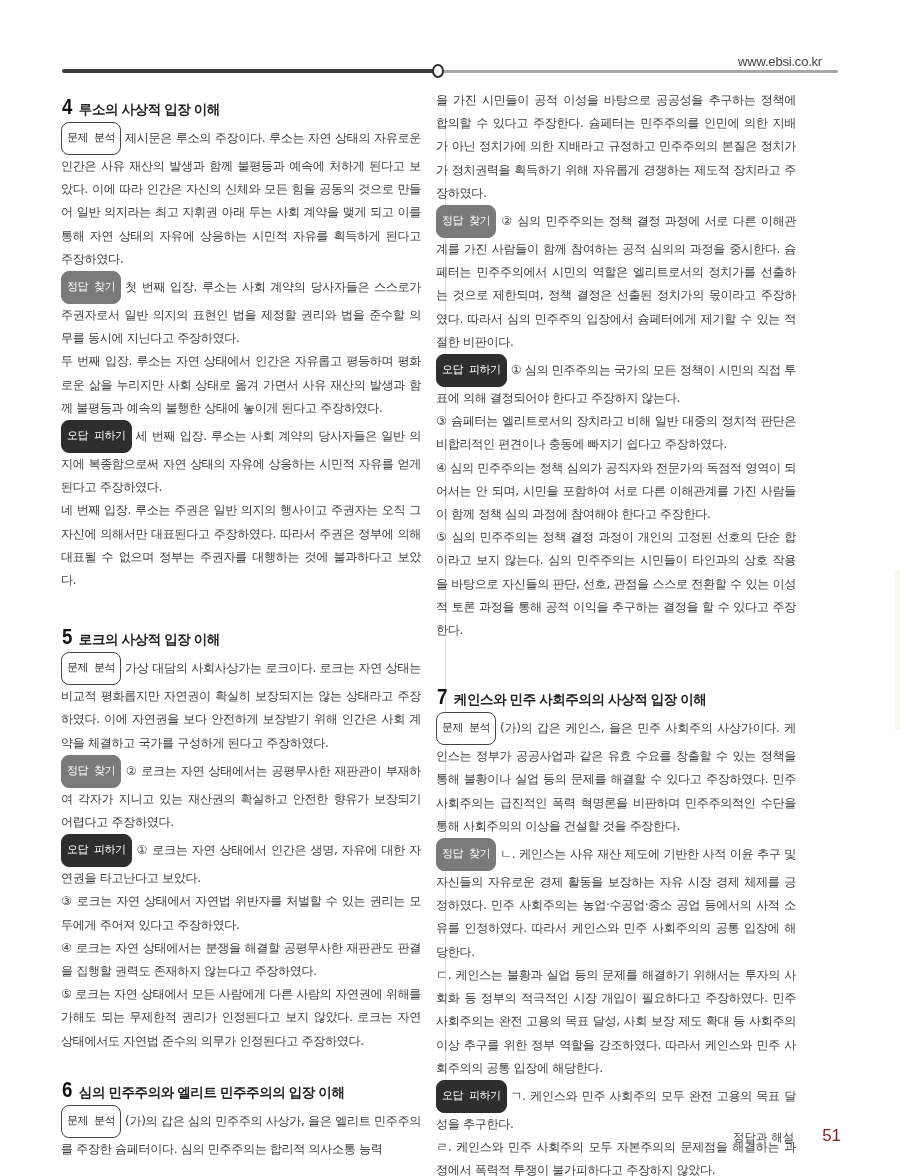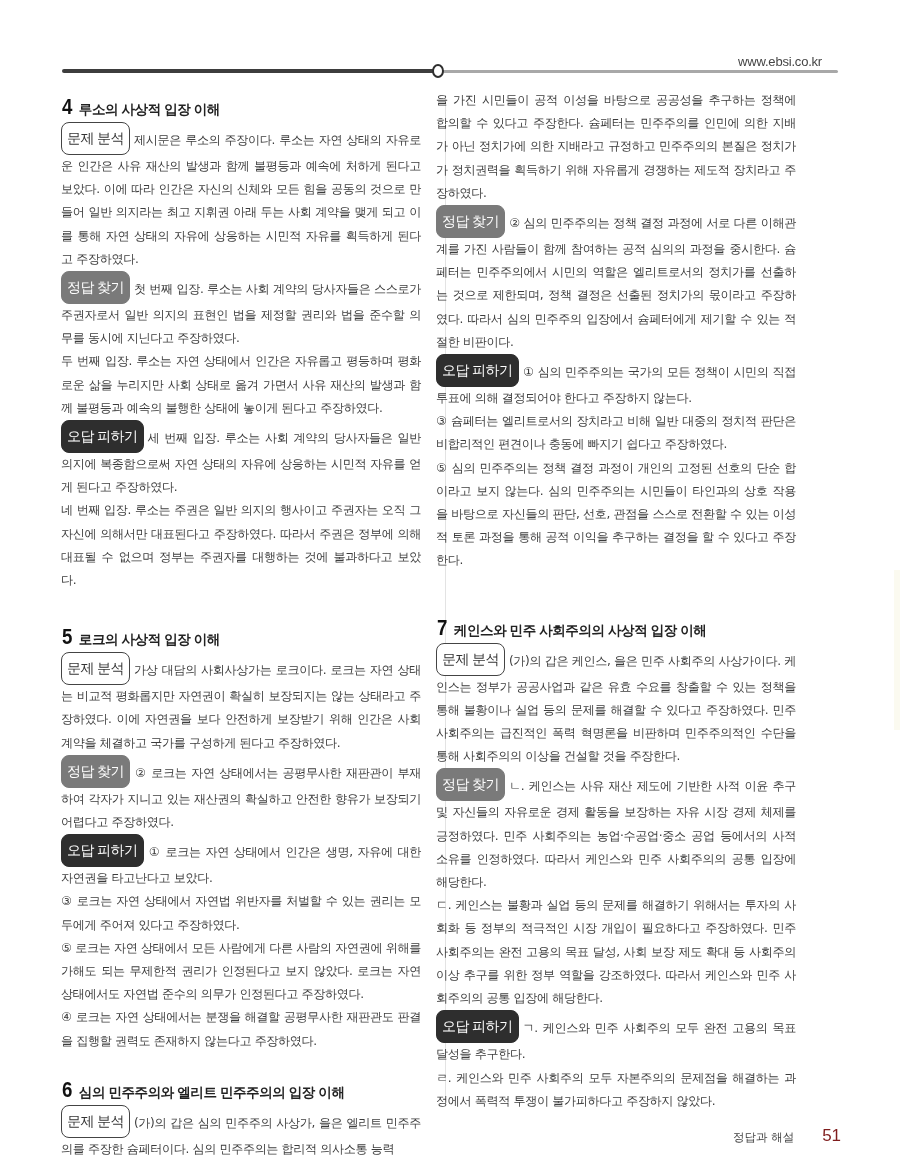--- a/index.html
+++ b/index.html
@@ -44,22 +44,22 @@
       height: 30px; line-height: 30px;
       letter-spacing: -0.4px;
     }
     .sec-num {
       font-family: "Liberation Sans", sans-serif;
       font-weight: bold; font-size: 22px; color: #111;
       transform: scaleX(0.85); display: inline-block;
     }
     p { margin: 0; color: #3c3c3c; }
     .badge {
-      display: inline-block; font-family: Liberation Serif, serif;
-      font-size: 14px; line-height: 13px; padding: 9px 5px;
+      display: inline-block; font-family: Liberation Mono, monospace;
+      font-size: 11px; line-height: 13px; padding: 9px 5px;
       border-radius: 8px; vertical-align: 1px; margin-right: 4px;
       letter-spacing: -0.5px;
     }
     .badge.analysis { border: 1.2px solid #444; color: #333; background: #fff; }
     .badge.answer { background: #7a7a7a; color: #fff; border: 1.2px solid #7a7a7a; }
     .badge.wrong { background: #2e2e2e; color: #fff; border: 1.2px solid #2e2e2e; }
     .footer {
       position: absolute; top: 1126px; left: 733px;
       font-size: 11.5px; color: #444; display: flex; align-items: baseline; gap: 28px;
     }
@@ -97,39 +97,40 @@
 
   <div class="section">
     <div class="sec-title">
       <span class="sec-num">5</span>
       <span>로크의 사상적 입장 이해</span>
     </div>
     <p><span class="badge analysis">문제 분석</span><span>가상 대담의 사회사상가는 로크이다. 로크는 자연 상태는 비교적 평화롭지만 자연권이 확실히 보장되지는 않는 상태라고 주장하였다. 이에 자연권을 보다 안전하게 보장받기 위해 인간은 사회 계약을 체결하고 국가를 구성하게 된다고 주장하였다.</span></p>
     <p><span class="badge answer">정답 찾기</span><span>② 로크는 자연 상태에서는 공평무사한 재판관이 부재하여 각자가 지니고 있는 재산권의 확실하고 안전한 향유가 보장되기 어렵다고 주장하였다.</span></p>
     <p><span class="badge wrong">오답 피하기</span><span>① 로크는 자연 상태에서 인간은 생명, 자유에 대한 자연권을 타고난다고 보았다.</span></p>
     <p><span>③ 로크는 자연 상태에서 자연법 위반자를 처벌할 수 있는 권리는 모두에게 주어져 있다고 주장하였다.</span></p>
+    <p><span>④ 로크는 자연 상태에서는 분쟁을 해결할 공평무사한 재판관도 판결을 집행할 권력도 존재하지 않는다고 주장하였다.</span></p>
     <p><span>⑤ 로크는 자연 상태에서 모든 사람에게 다른 사람의 자연권에 위해를 가해도 되는 무제한적 권리가 인정된다고 보지 않았다. 로크는 자연 상태에서도 자연법 준수의 의무가 인정된다고 주장하였다.</span></p>
-    <p><span>④ 로크는 자연 상태에서는 분쟁을 해결할 공평무사한 재판관도 판결을 집행할 권력도 존재하지 않는다고 주장하였다.</span></p>
   </div>
 
   <div class="section" style="margin-top:22px;">
     <div class="sec-title">
       <span class="sec-num">6</span>
       <span>심의 민주주의와 엘리트 민주주의의 입장 이해</span>
     </div>
     <p><span class="badge analysis">문제 분석</span><span>(가)의 갑은 심의 민주주의 사상가, 을은 엘리트 민주주의를 주장한 슘페터이다. 심의 민주주의는 합리적 의사소통 능력</span></p>
   </div>
 </div>
 
 <div class="col right">
   <div class="section">
     <p><span>을 가진 시민들이 공적 이성을 바탕으로 공공성을 추구하는 정책에 합의할 수 있다고 주장한다. 슘페터는 민주주의를 인민에 의한 지배가 아닌 정치가에 의한 지배라고 규정하고 민주주의의 본질은 정치가가 정치권력을 획득하기 위해 자유롭게 경쟁하는 제도적 장치라고 주장하였다.</span></p>
     <p><span class="badge answer">정답 찾기</span><span>② 심의 민주주의는 정책 결정 과정에 서로 다른 이해관계를 가진 사람들이 함께 참여하는 공적 심의의 과정을 중시한다. 슘페터는 민주주의에서 시민의 역할은 엘리트로서의 정치가를 선출하는 것으로 제한되며, 정책 결정은 선출된 정치가의 몫이라고 주장하였다. 따라서 심의 민주주의 입장에서 슘페터에게 제기할 수 있는 적절한 비판이다.</span></p>
     <p><span class="badge wrong">오답 피하기</span><span>① 심의 민주주의는 국가의 모든 정책이 시민의 직접 투표에 의해 결정되어야 한다고 주장하지 않는다.</span></p>
     <p><span>③ 슘페터는 엘리트로서의 장치라고 비해 일반 대중의 정치적 판단은 비합리적인 편견이나 충동에 빠지기 쉽다고 주장하였다.</span></p>
+    <p><span>④ 심의 민주주의는 정책 심의가 공직자와 전문가의 독점적 영역이 되어서는 안 되며, 시민을 포함하여 서로 다른 이해관계를 가진 사람들이 함께 정책 심의 과정에 참여해야 한다고 주장한다.</span></p>
     <p><span>⑤ 심의 민주주의는 정책 결정 과정이 개인의 고정된 선호의 단순 합이라고 보지 않는다. 심의 민주주의는 시민들이 타인과의 상호 작용을 바탕으로 자신들의 판단, 선호, 관점을 스스로 전환할 수 있는 이성적 토론 과정을 통해 공적 이익을 추구하는 결정을 할 수 있다고 주장한다.</span></p>
   </div>
 
   <div class="section" style="margin-top:40px;">
     <div class="sec-title">
       <span class="sec-num">7</span>
       <span>케인스와 민주 사회주의의 사상적 입장 이해</span>
     </div>
     <p><span class="badge analysis">문제 분석</span><span>(가)의 갑은 케인스, 을은 민주 사회주의 사상가이다. 케인스는 정부가 공공사업과 같은 유효 수요를 창출할 수 있는 정책을 통해 불황이나 실업 등의 문제를 해결할 수 있다고 주장하였다. 민주 사회주의는 급진적인 폭력 혁명론을 비판하며 민주주의적인 수단을 통해 사회주의의 이상을 건설할 것을 주장한다.</span></p>
     <p><span class="badge answer">정답 찾기</span><span>ㄴ. 케인스는 사유 재산 제도에 기반한 사적 이윤 추구 및 자신들의 자유로운 경제 활동을 보장하는 자유 시장 경제 체제를 긍정하였다. 민주 사회주의는 농업·수공업·중소 공업 등에서의 사적 소유를 인정하였다. 따라서 케인스와 민주 사회주의의 공통 입장에 해당한다.</span></p>

